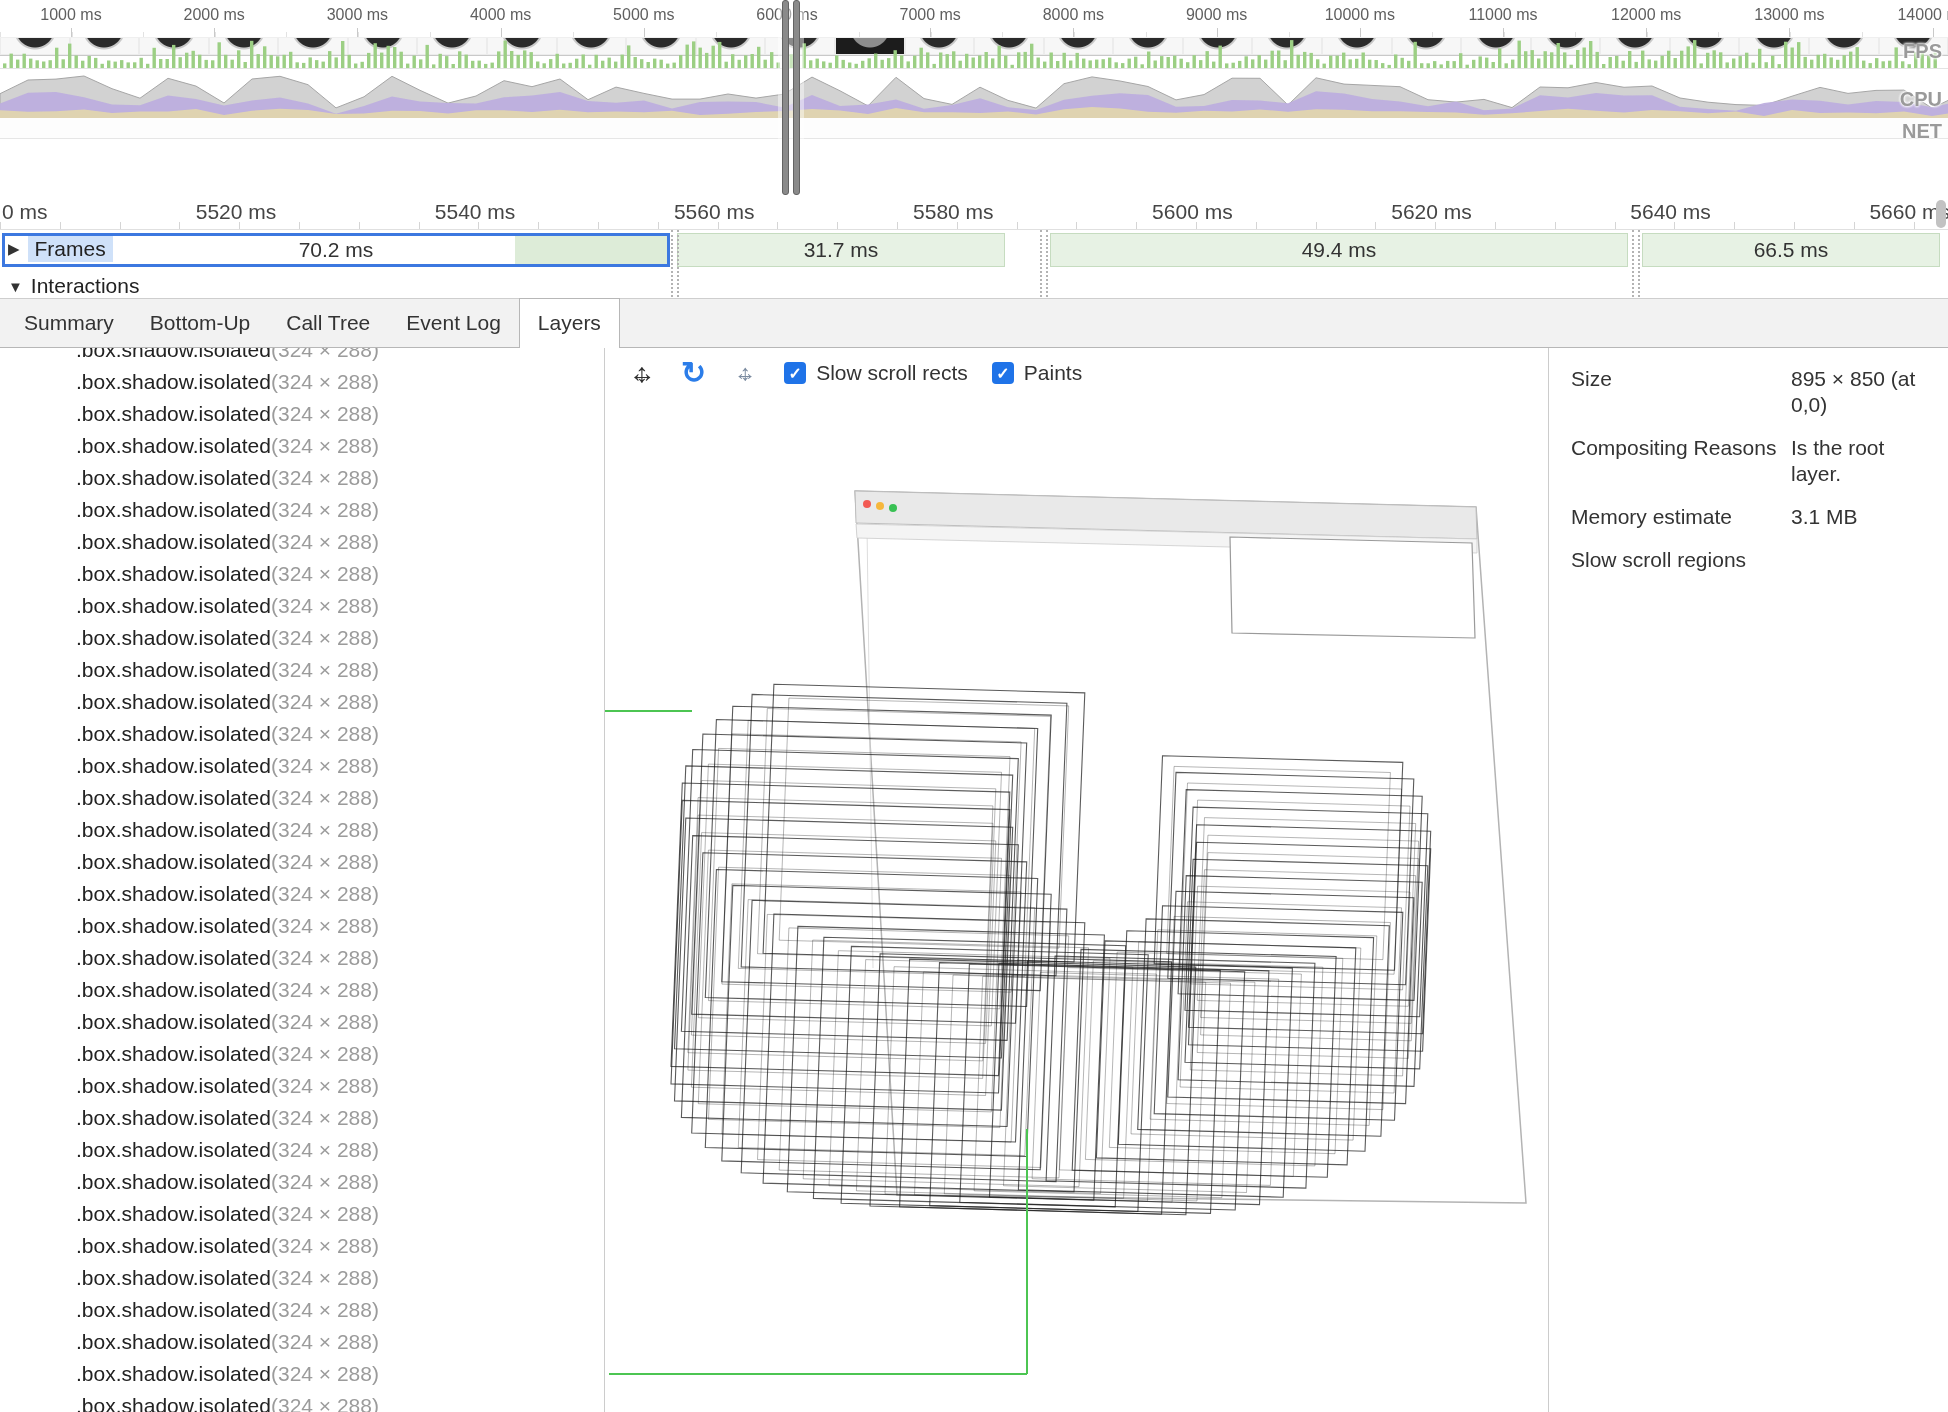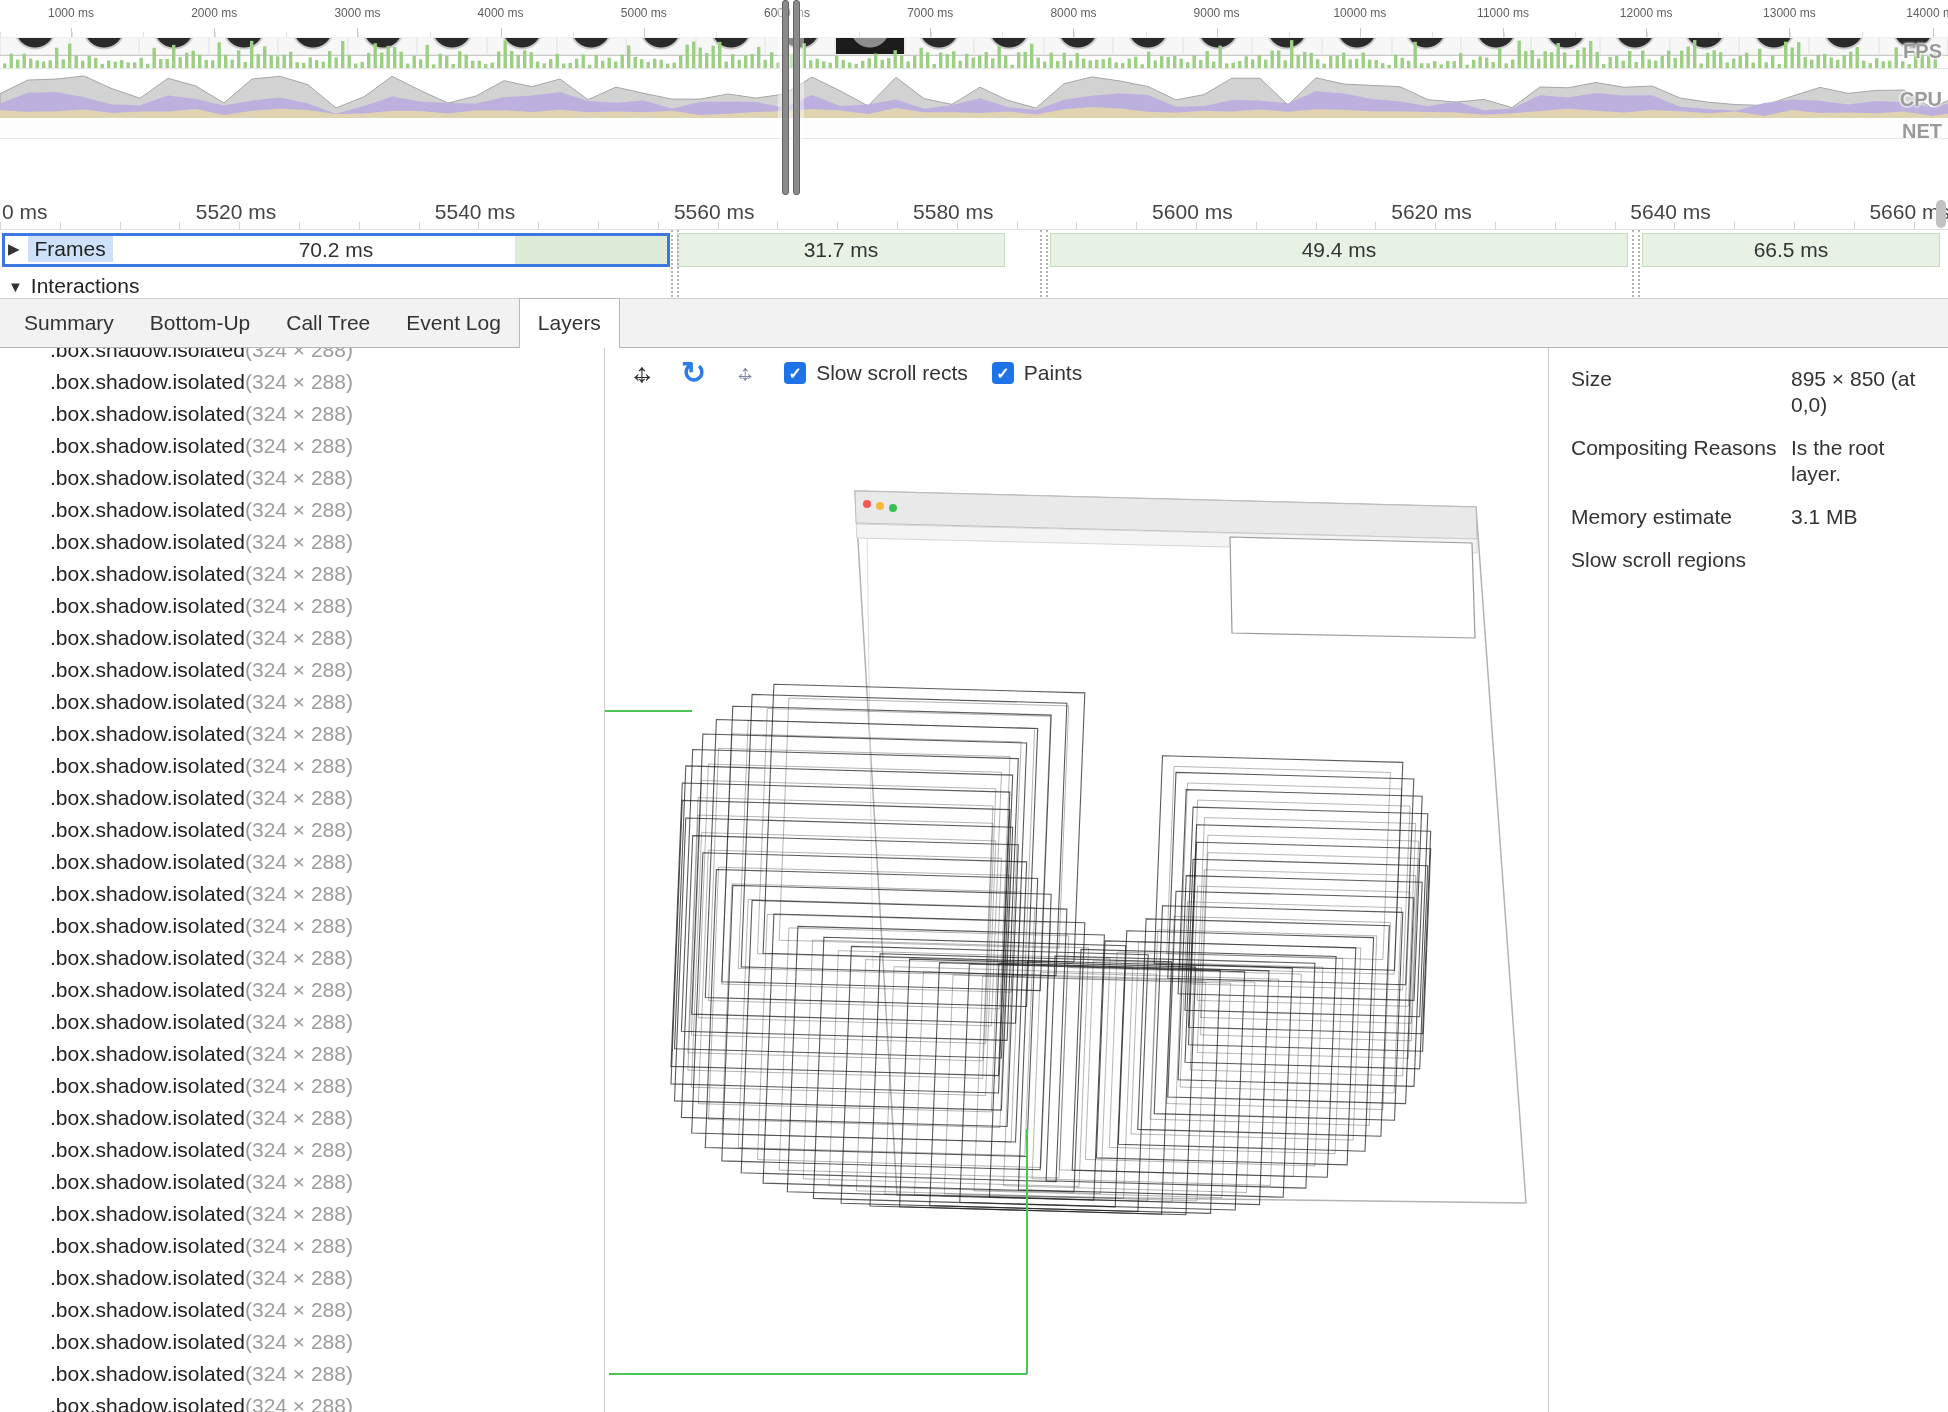--- a/index.html
+++ b/index.html
@@ -7,21 +7,21 @@
   .app{position:relative;width:1948px;height:1412px;overflow:hidden;background:#fff;
        font-family:"Liberation Sans",sans-serif;color:#303030}
 
   
   .overview{position:absolute;left:0;top:0;width:1948px;height:195px;background:#fff;overflow:hidden}
   .ruler{position:absolute;left:0;top:0;width:100%;height:37px;background:#fff}
   .ruler::after{content:'';position:absolute;left:71px;right:0;bottom:0;height:9px;
     background:repeating-linear-gradient(to right,#c9c9c9 0 1px,transparent 1px 143.2px)}
   .ruler::before{content:'';position:absolute;left:0;right:0;bottom:0;height:5px;
     background:repeating-linear-gradient(to right,#e2e2e2 0 1px,transparent 1px 71.6px)}
-  .ovr-lbl{position:absolute;top:6px;transform:translateX(-50%);font-size:12px;color:#5f5f5f;white-space:nowrap}
+  .ovr-lbl{position:absolute;top:6px;transform:translateX(-50%);font-size:16px;color:#5f5f5f;white-space:nowrap}
   .strip{position:absolute;left:0;width:100%}
   .fps{top:37px;height:31px;border-top:1px solid #efefef}
   .cpu{top:68px;height:50px;border-top:1px solid #e3e3e3;border-bottom:1px solid #e3e3e3}
   .net{top:118px;height:21px;background:#fdfdfd;border-bottom:1px solid #e6e6e6}
   .shots{top:139px;height:56px;display:flex;background:#ececec;border-bottom:1px solid #c9c9c9}
   .shot-tile{flex:1;margin:1px;background:#f7f7f7;display:flex;align-items:center;justify-content:center}
   .donut{width:46px;height:46px;border-radius:50%;
     background:radial-gradient(circle,#f7f7f7 0 8px,#2a2a2a 9px 19px,#c9c9c9 20px 21px,transparent 22px)}
   .shot-tile.dark{background:#1c1c1c}
   .shot-tile.dark .donut{background:radial-gradient(circle,#1c1c1c 0 8px,#8d8d8d 9px 19px,transparent 20px)}
@@ -61,21 +61,21 @@
   .tabline{position:absolute;left:0;top:347px;width:100%;height:1px;background:#b7b7b7;z-index:0}
   .tab-bar{position:absolute;left:0;top:298px;width:100%;height:49px;background:#f2f2f2;
     border-top:1px solid #cecece;display:flex;align-items:center;padding-left:6px;z-index:1}
   .tab{padding:0 18px;line-height:48px;font-size:21px;color:#333;white-space:nowrap}
   .tab.active{position:relative;z-index:2;height:50px;background:#fff;
     border:1px solid #b7b7b7;border-bottom:none}
 
   
   .content{position:absolute;left:0;top:348px;width:100%;bottom:0;display:flex}
   .llist{width:605px;border-right:1px solid #ccc;overflow:hidden;background:#fff}
-  .lrow{height:32px;line-height:32px;padding-left:50px;font-size:21px;color:#222;white-space:nowrap}
+  .lrow{height:32px;line-height:32px;padding-left:76px;font-size:21px;color:#222;white-space:nowrap}
   .lrow:first-child{margin-top:-14px}
   .lsz{color:#9b9b9b}
   .center{width:944px;position:relative;border-right:1px solid #ccc;overflow:hidden;background:#fff}
   .canvas{position:absolute;inset:0}
   .toolbar{position:absolute;left:22px;top:10px;z-index:3;display:flex;align-items:center;gap:24px;
     font-size:21px;color:#333}
   .icon3{position:relative;width:30px;height:30px;display:inline-block}
   .icon3 .ov{position:absolute;left:50%;top:50%;transform:translate(-50%,-50%);font-size:27px;line-height:1}
   .icon3.pan{color:#2f2f2f}
   .icon3.reset{color:#7b8ba0}

